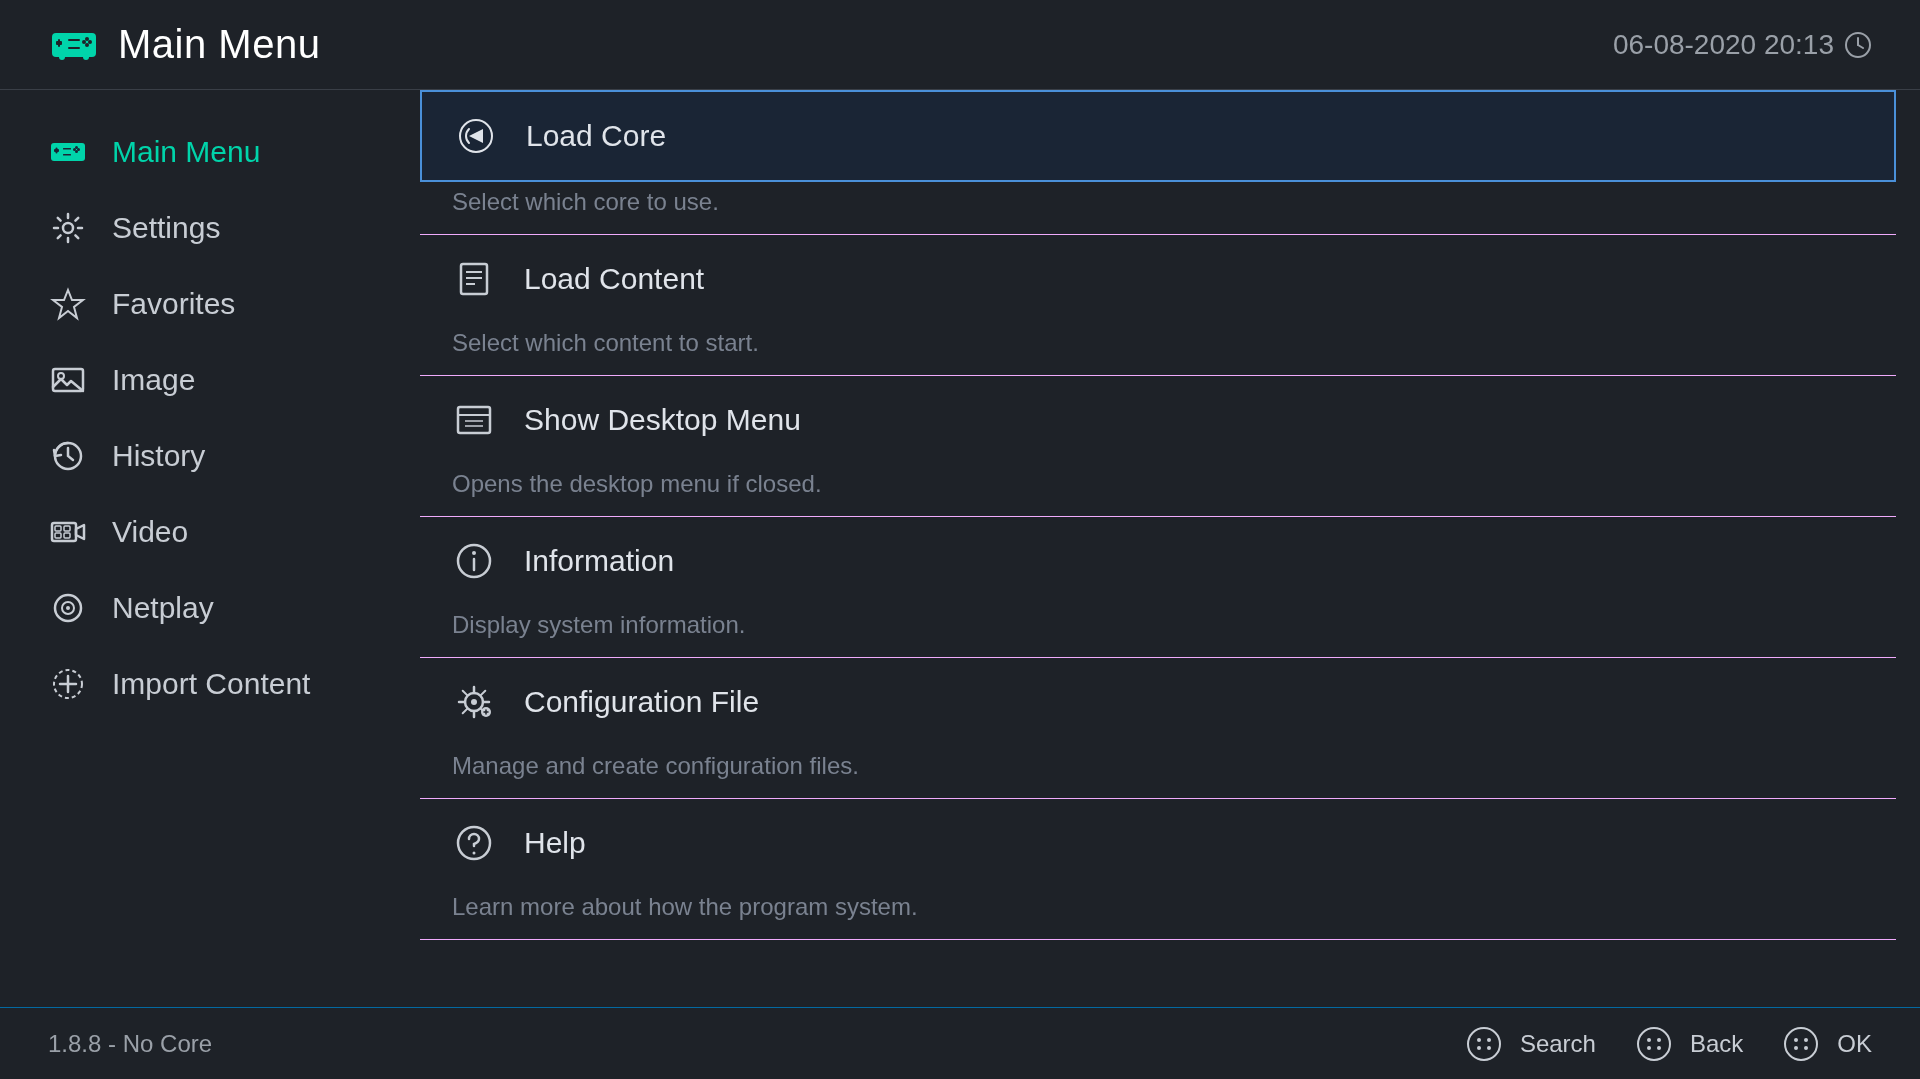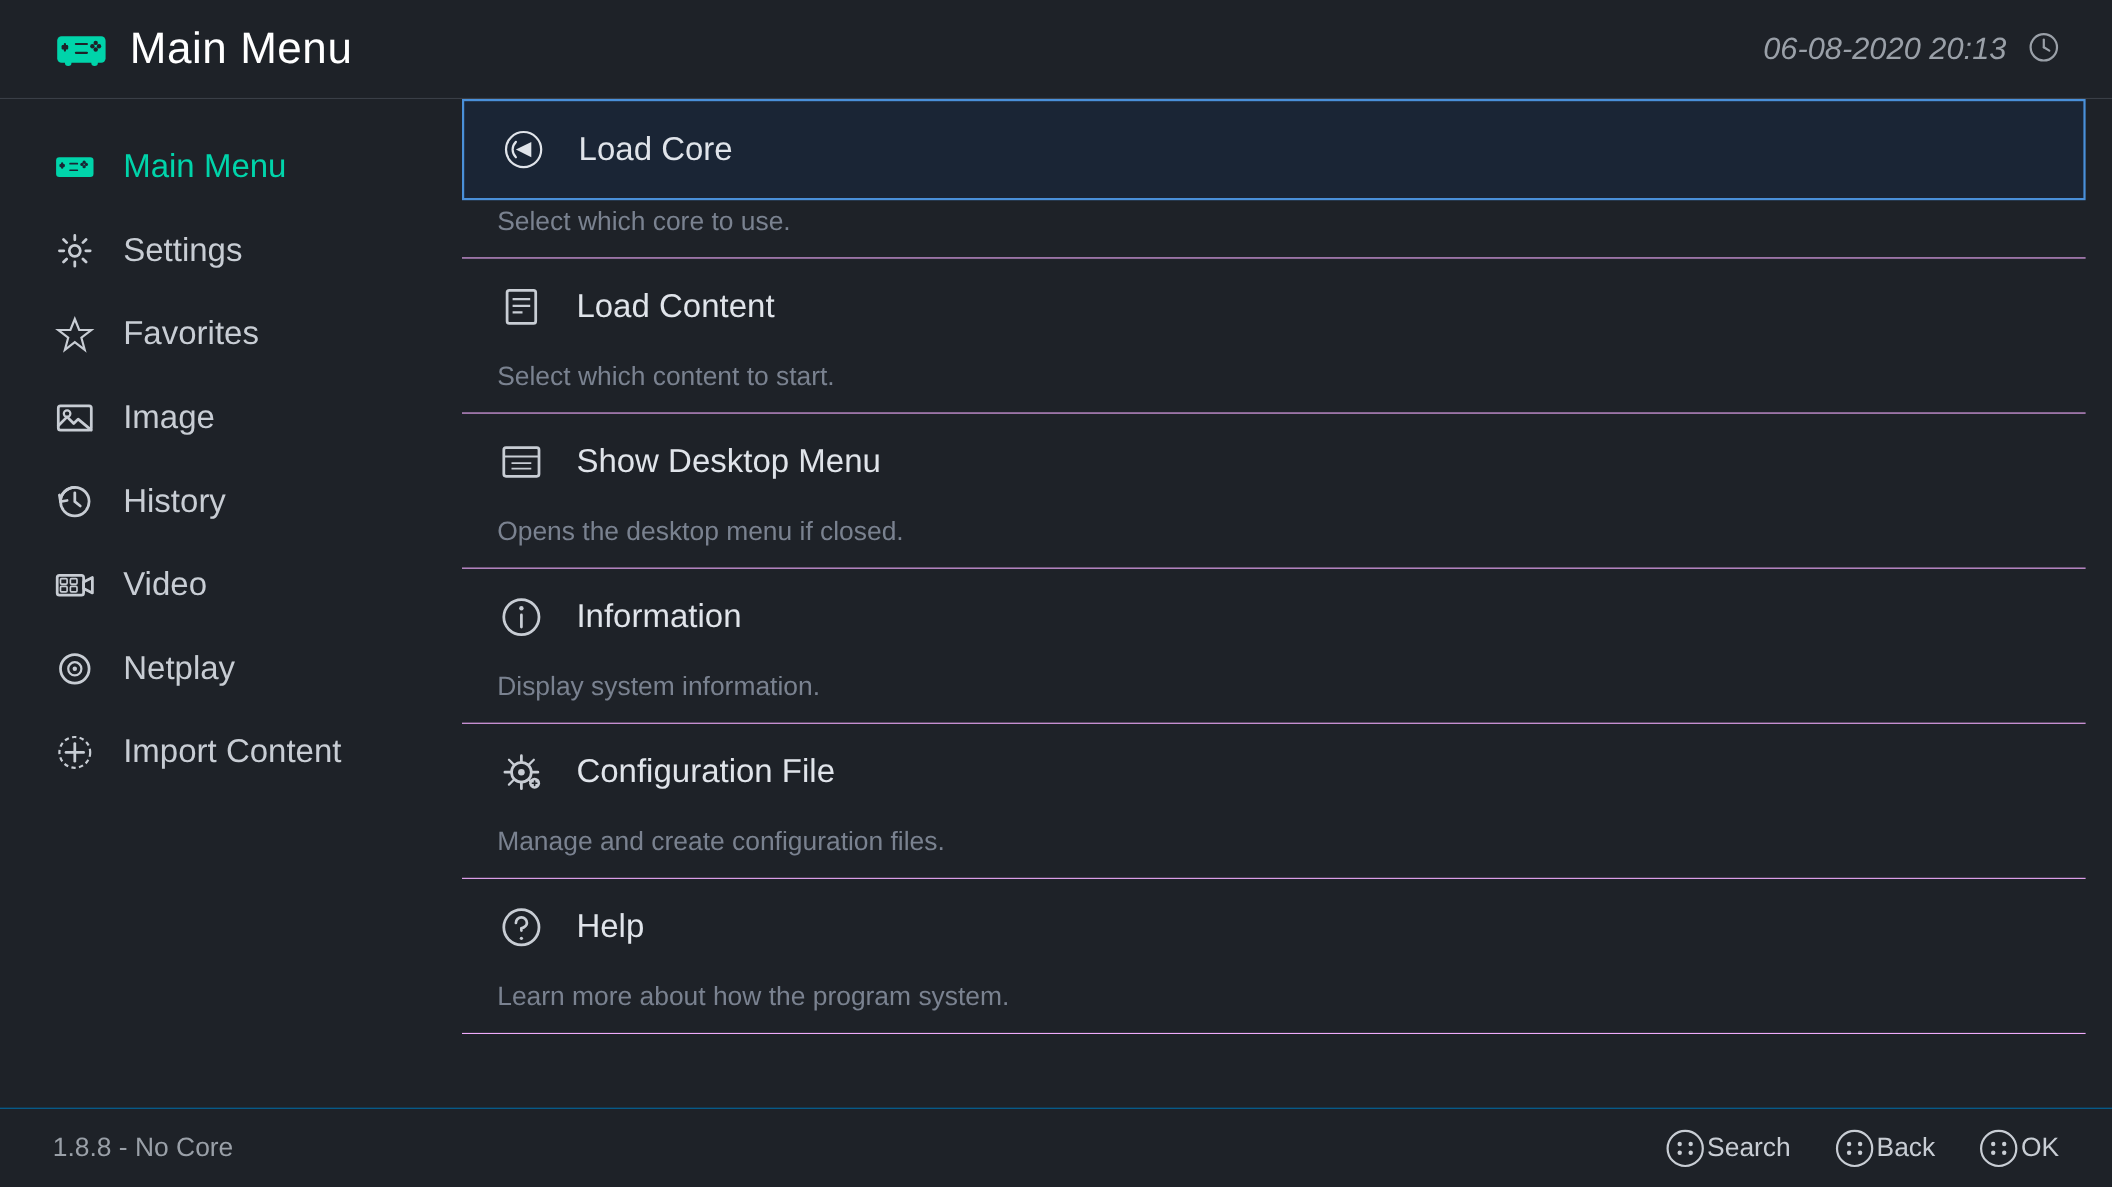--- a/index.html
+++ b/index.html
@@ -42,23 +42,22 @@
       font-size: 40px;
       font-weight: 500;
       color: #ffffff;
       letter-spacing: 0.5px;
     }
 
     .header-datetime {
       font-size: 28px;
       color: #9aa0a8;
       display: flex;
-      align-items: flex-start;
-      gap: 20px;
-      font-style: italic;
+      align-items: center;
+      gap: 10px;
     }
 
     
     .main-layout {
       display: flex;
       height: calc(1079px - 90px - 72px);
     }
 
     
     .sidebar {
@@ -150,21 +149,21 @@
 
     .footer-controls {
       display: flex;
       align-items: center;
       gap: 40px;
     }
 
     .footer-btn {
       display: flex;
       align-items: center;
-      gap: 2px;
+      gap: 18px;
       font-size: 24px;
       color: #c8cdd4;
     }
 
     .footer-btn .btn-icon {
       width: 36px;
       height: 36px;
     }
 
     

